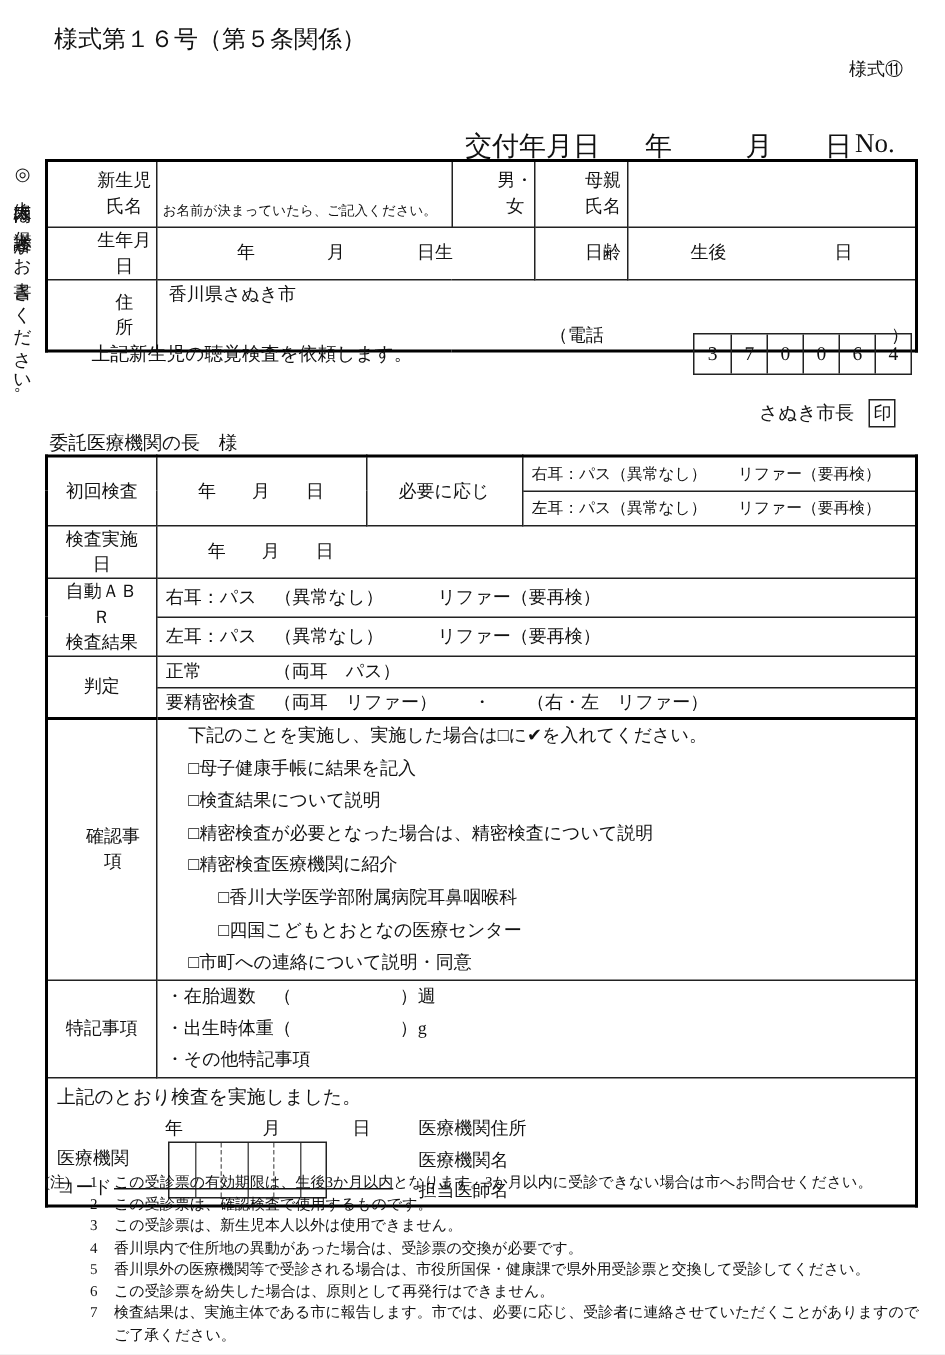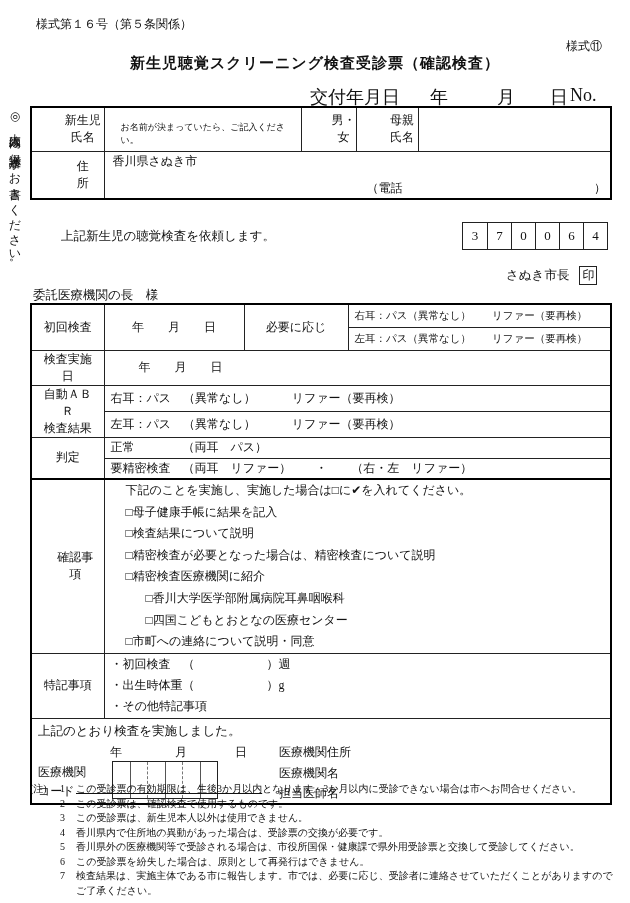--- a/index.html
+++ b/index.html
@@ -7,21 +7,21 @@
   .page {
     position: relative;
     width: 630px; height: 903px;
     margin: 0 auto;
     background: #ffffff;
     color: #111;
     font-family: "Liberation Serif", "DejaVu Serif", serif;
     overflow: hidden;
   }
   
-  .form-ref   { position:absolute; left:36px;  top:16px;  font-size:12px; }
+  .form-ref   { position:absolute; left:36px;  top:16px;  font-size:16px; }
   .format-no  { position:absolute; right:28px; top:38px;  font-size:12px; }
   .title      { position:absolute; left:0; top:54px; width:100%; text-align:center;
                 font-size:15px; font-weight:bold; letter-spacing:1px; }
   .issue-line span { position:absolute; top:85px; font-size:18px; }
   .il-label { left:310px; }
   .il-y { left:430px; } .il-m { left:497px; } .il-d { left:550px; } .il-no { left:570px; }
   
   .vcaption {
     position:absolute; left:6px; top:109px; height:245px;
     writing-mode: vertical-rl; text-orientation: upright;
@@ -30,21 +30,21 @@
   
   table { border-collapse: collapse; table-layout: fixed; position:absolute; left:30px; width:582px; background:#fff; }
   td { border:1px solid #222; font-size:12px; vertical-align:middle; overflow:hidden; }
   .lbl { text-align:center;padding-left:30px; }
   .t1 { top:106px; border:2.5px solid #000; }
   .t2 { top:303px; border:2px solid #000; }
   
   .t1 .r1 td { height:44px; }
   .t1 .r2 td { height:35px; }
   .t1 .r3 td { height:48px; }
-  .hint-cell { vertical-align:bottom;padding-left:12px; }
+  .hint-cell { vertical-align:bottom; }
   .hint { font-size:9px; padding:0 3px 4px 4px; display:block; }
   .center { text-align:center; }
   .addr-cell { position:relative; }
   .addr-val { position:absolute; left:8px; top:1px; font-size:12px; }
   .phone-open { position:absolute; left:262px; bottom:1px; font-size:12px; }
   .phone-close{ position:absolute; right:4px;  bottom:1px; font-size:12px; }
   
   .req-text  { position:absolute; left:33px; top:228px; font-size:12.5px;margin-left:28px; }
   .digit-box { position:absolute; left:462px; top:222px; display:flex; border:1px solid #222; }
   .digit-box span { width:24px; height:26px; line-height:26px; text-align:center;
@@ -88,21 +88,20 @@
   .nt  { flex:1; }
   .u   { text-decoration:underline;text-align:right; }
 </style>
 </head>
 <body>
 
 <div class="page">
 
   <div class="form-ref">様式第１６号（第５条関係）</div>
   <div class="format-no">様式⑪</div>
-  <div class="title">新生児聴覚スクリーニング検査受診票（確認検査）</div>
   <div class="issue-line">
     <span class="il-label">交付年月日</span>
     <span class="il-y">年</span>
     <span class="il-m">月</span>
     <span class="il-d">日</span>
     <span class="il-no">No.</span>
   </div>
 
   <div class="vcaption">◎太線内は保護者がお書きください。</div>
 
@@ -117,20 +116,26 @@
     <tbody>
         <tr class="r1">
       <td class="lbl">新生児氏名</td>
       <td class="hint-cell">
         <span class="hint">お名前が決まっていたら、ご記入ください。</span>
       </td>
       <td class="lbl">男・女</td>
       <td class="lbl">母親氏名</td>
       <td></td>
     </tr>
+    <tr class="r2">
+      <td class="lbl">生年月日</td>
+      <td colspan="2" class="center">年　　　　月　　　　日生</td>
+      <td class="lbl">日齢</td>
+      <td class="center">生後　　　　　　日</td>
+    </tr>
     <tr class="r3">
       <td class="lbl">住　　所</td>
       <td colspan="4" class="addr-cell">
         <span class="addr-val">香川県さぬき市</span>
         <span class="phone-open">（電話</span>
         <span class="phone-close">）</span>
       </td>
     </tr>
   </tbody>
     </table>
@@ -199,21 +204,21 @@
           <div class="ind"><span>□</span><span>香川大学医学部附属病院耳鼻咽喉科</span></div>
           <div class="ind"><span>□</span><span>四国こどもとおとなの医療センター</span></div>
           <div><span>□</span><span>市町への連絡について説明・同意</span></div>
         </div>
       </td>
     </tr>
     <tr>
       <td class="lbl">特記事項</td>
       <td colspan="3" class="spec-cell">
         <div class="spec-lines">
-          <div>・初回検査　（　　　　　　）週</div>
+          <div>・在胎週数　（　　　　　　）週</div>
           <div>・出生時体重（　　　　　　）g</div>
           <div>・その他特記事項</div>
         </div>
       </td>
     </tr>
     <tr>
       <td colspan="4" class="bb-cell">
         <div class="bb">
           <div class="bb-l1">上記のとおり検査を実施しました。</div>
           <span class="bb-y">年</span>

